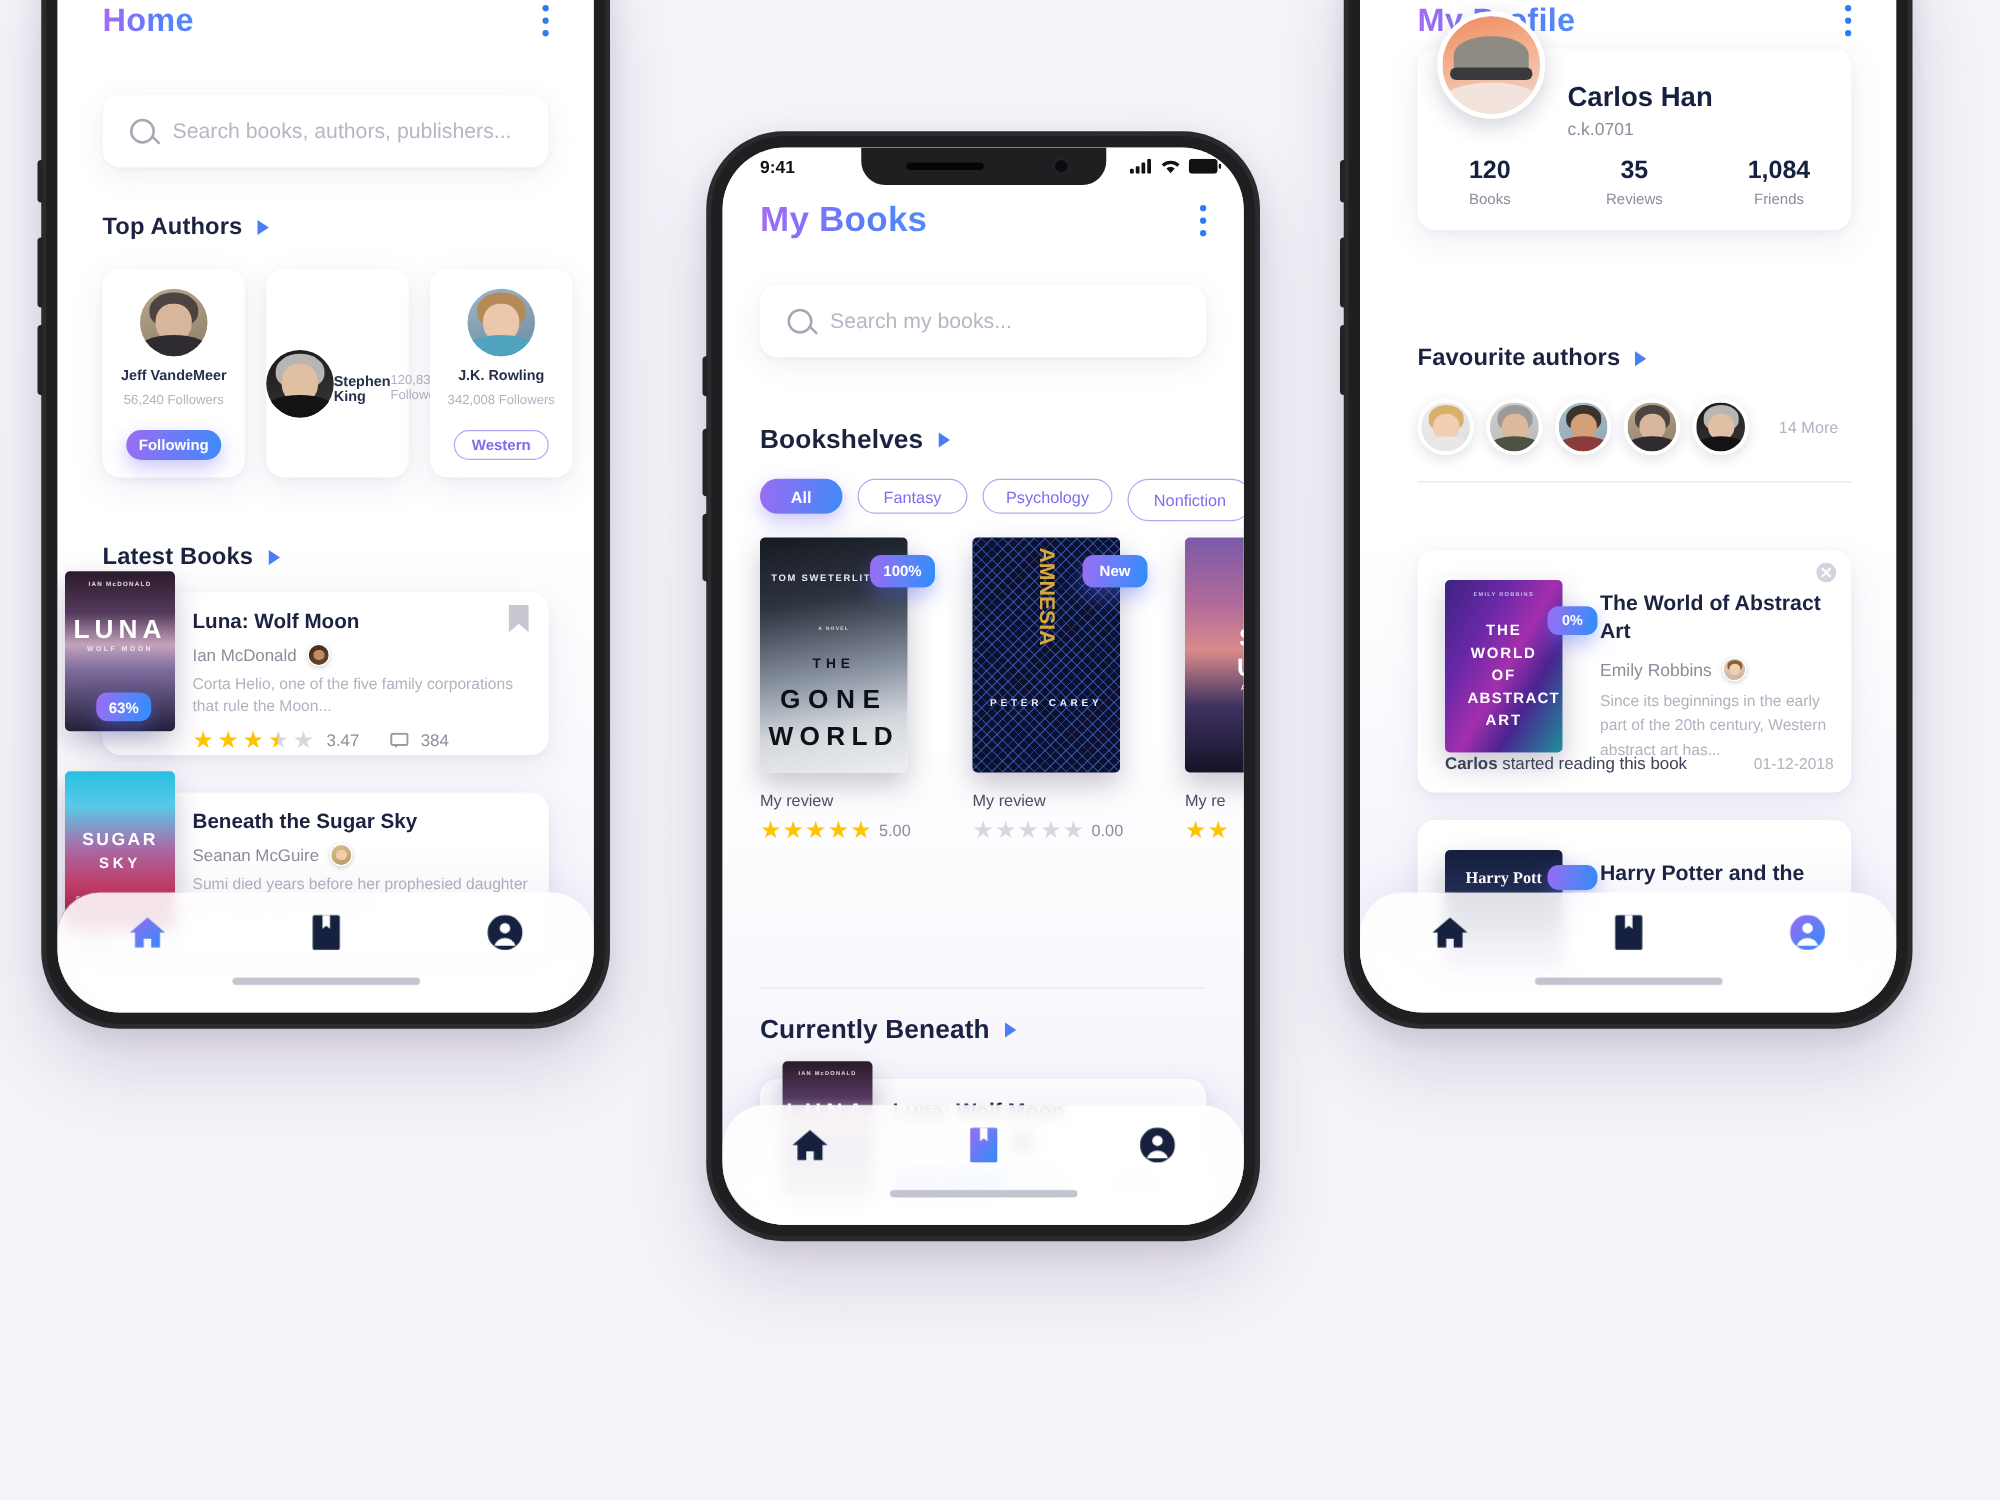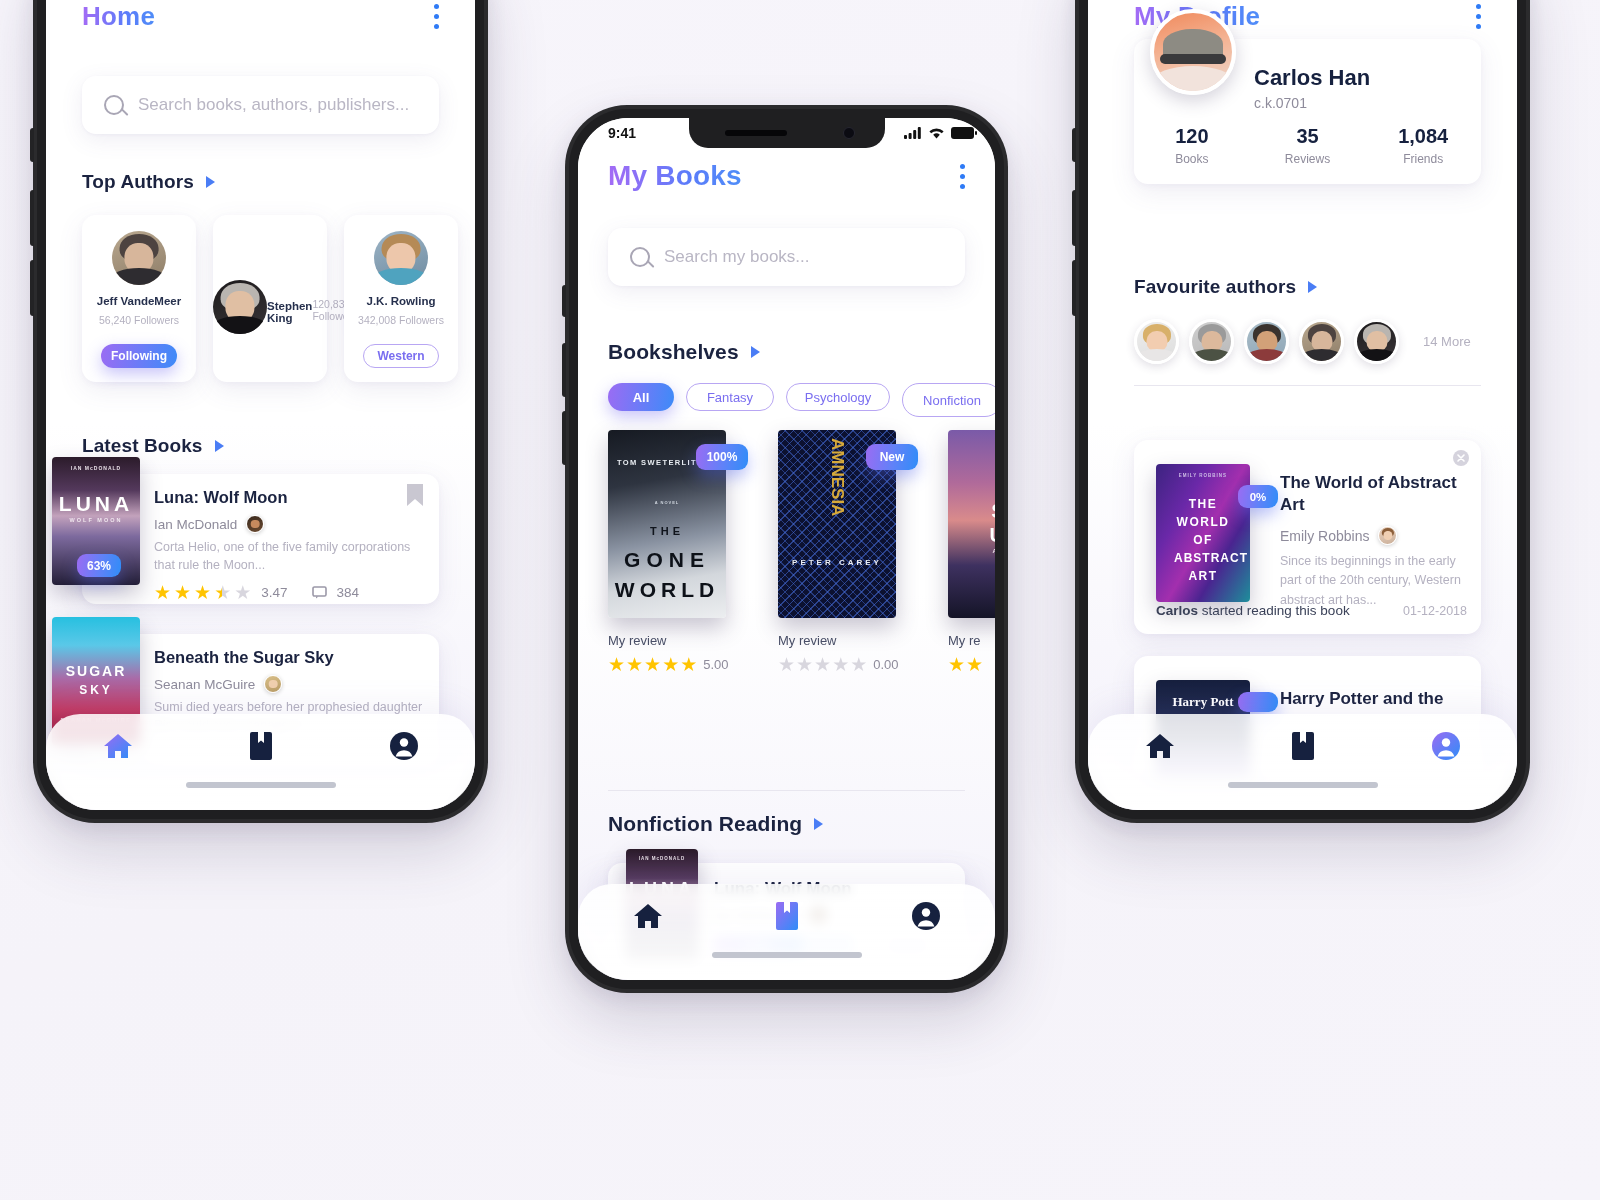--- a/index.html
+++ b/index.html
@@ -345,21 +345,21 @@
                   <span class="star on">★</span>
                   <span class="star on">★</span>
                 </div>
             </div>
           </div>
         </div>
 
         <div style="position:absolute;left:30px;right:30px;top:672px;height:1px;background:#e8e6ef;"></div>
 
         <div class="sec" style="position:absolute;left:30px;top:694px;">
-          <h2 style="font-size:21px;">Nonfiction Reading</h2>
+          <h2 style="font-size:21px;">Currently Beneath</h2>
           <div class="caret"></div>
         </div>
 
         <div class="card" style="position:absolute;left:30px;right:30px;top:745px;height:110px;">
           <div class="bk-cover" style="position:absolute;left:18px;top:-14px;width:72px;height:112px;background:linear-gradient(180deg,#2b1b2a 0%,#54395c 26%,#c3a2bc 46%,#7d6a9e 62%,#241f38 100%);">
             <div class="cv-txt" style="top:7px;font-size:4.5px;color:#e7dfe6;">IAN McDONALD</div>
             <div class="cv-txt" style="top:30px;font-size:18px;letter-spacing:4px;color:#fff;">LUNA</div>
             <div class="cv-txt" style="top:52px;font-size:4.5px;letter-spacing:2px;color:#f0e6ee;">WOLF MOON</div>
           </div>
           <div style="position:absolute;left:106px;top:16px;font-size:17px;font-weight:bold;color:#1b2340;">Luna: Wolf Moon</div>

